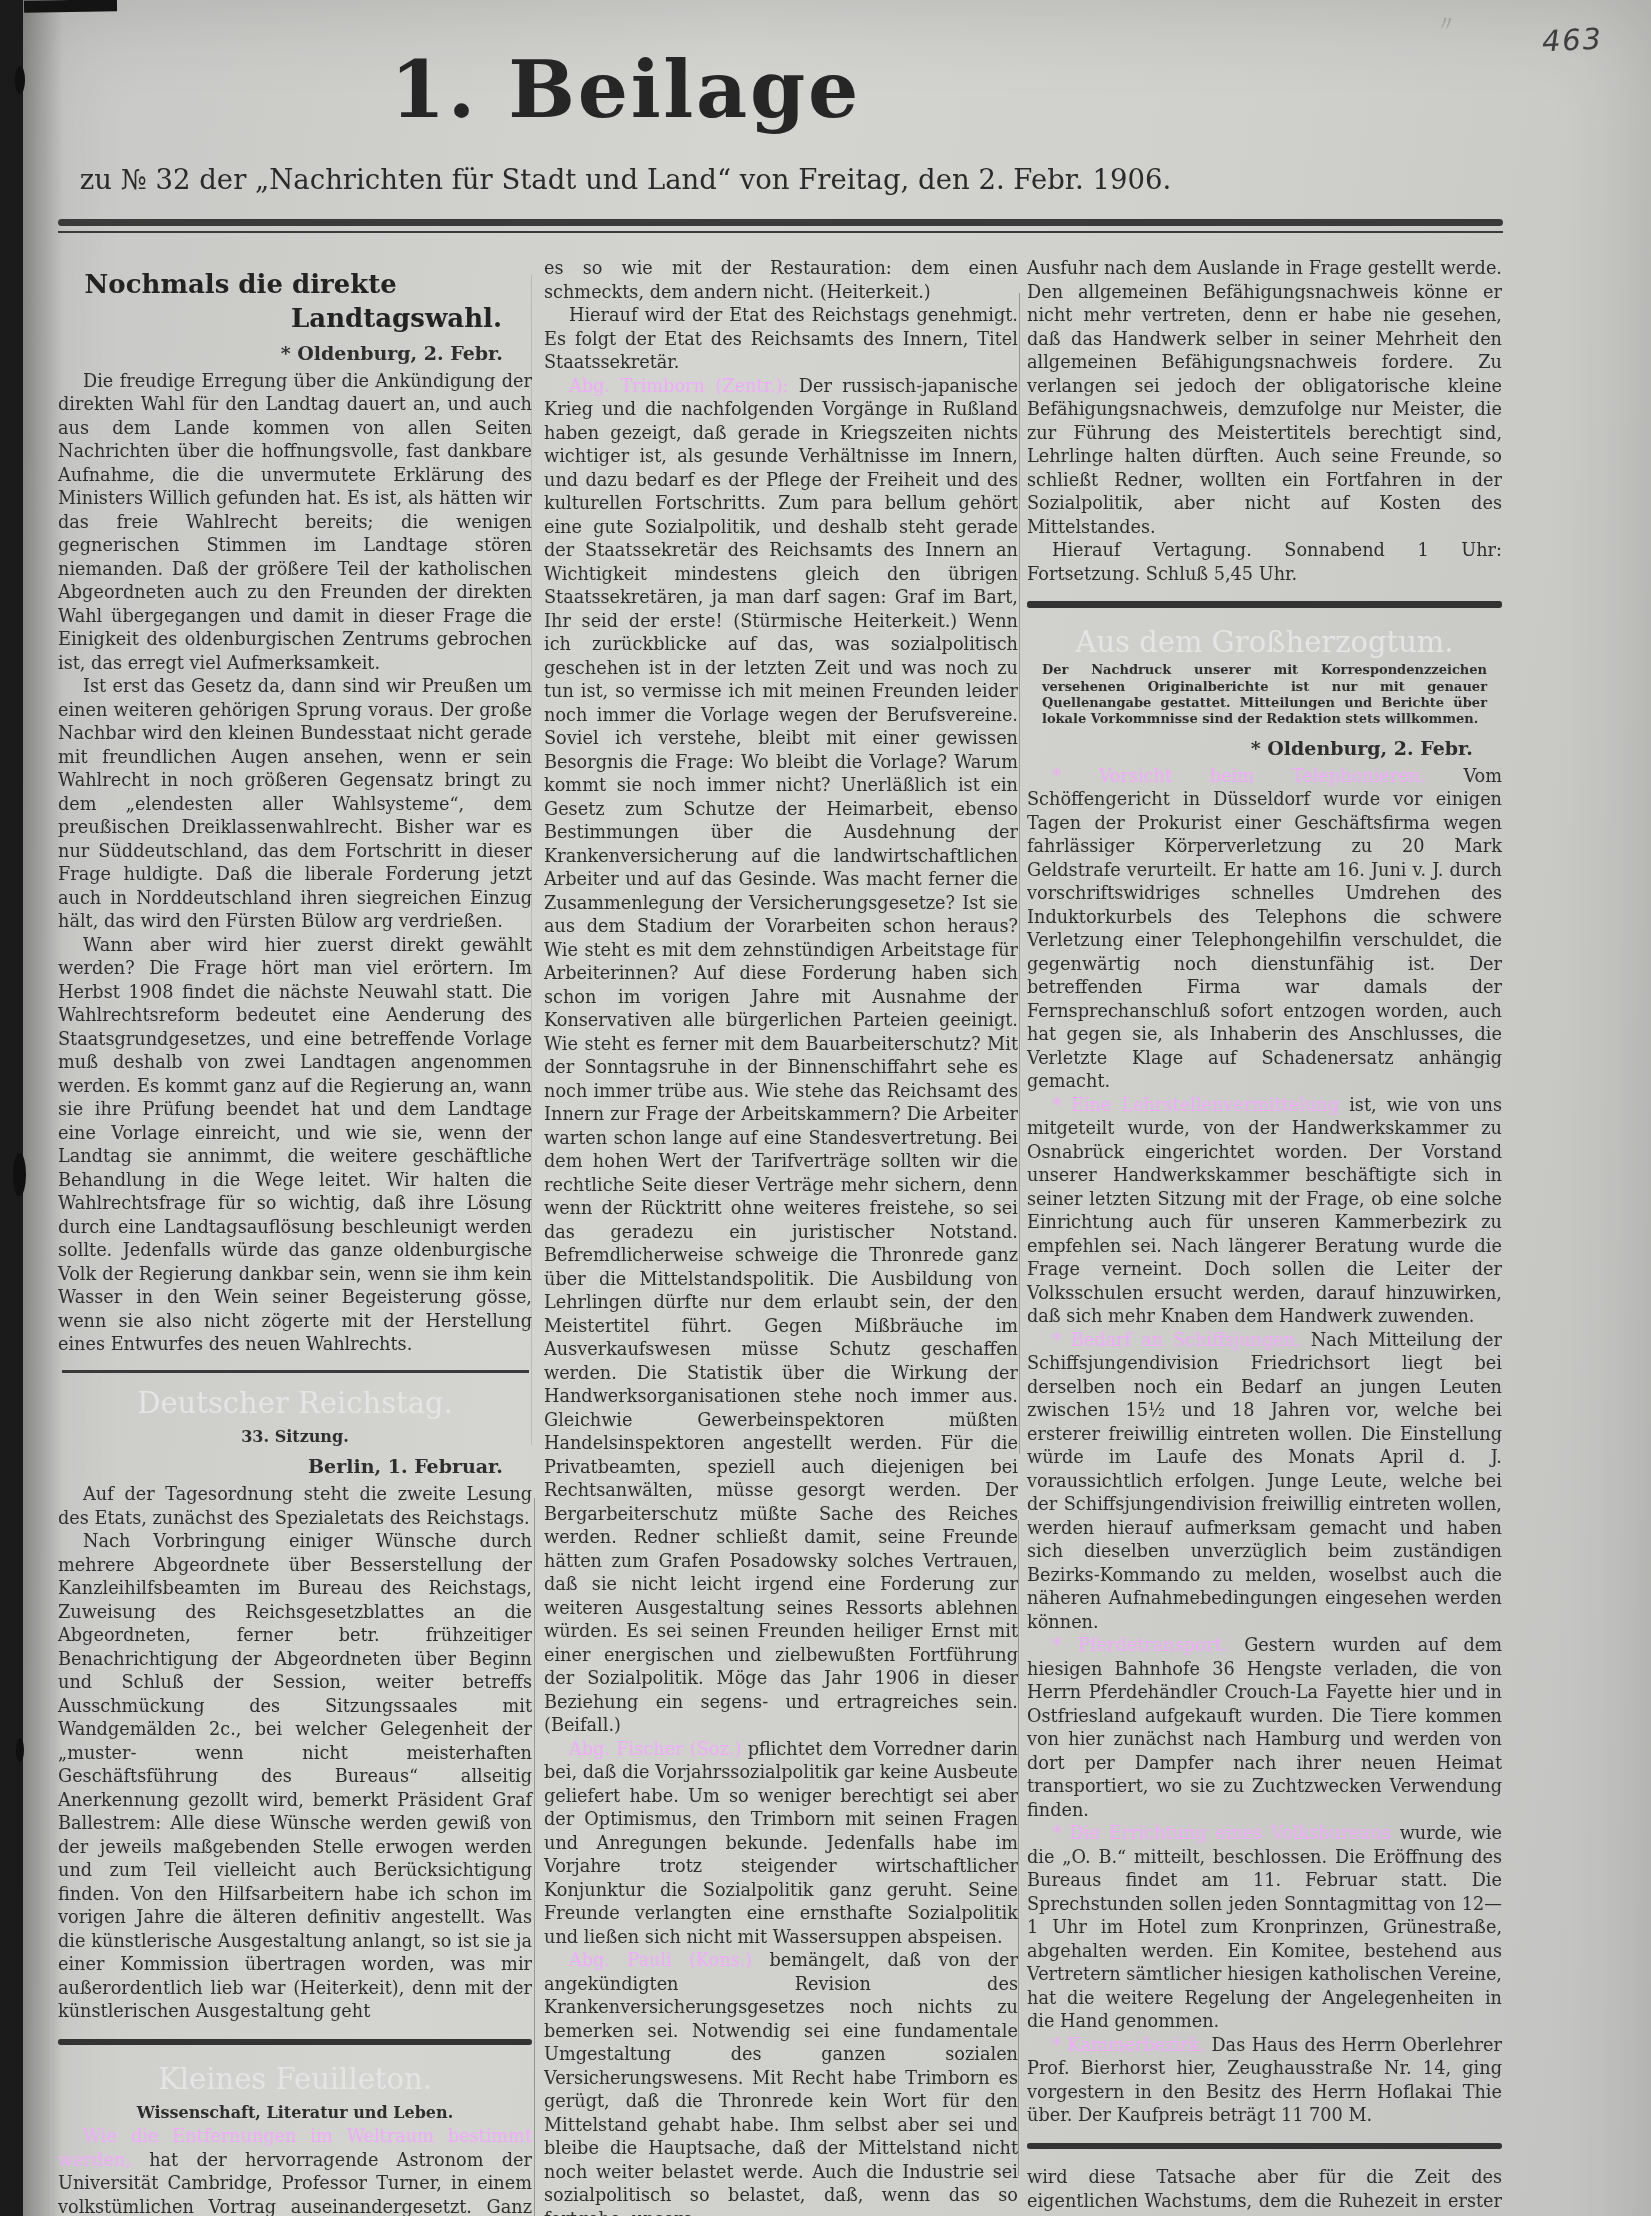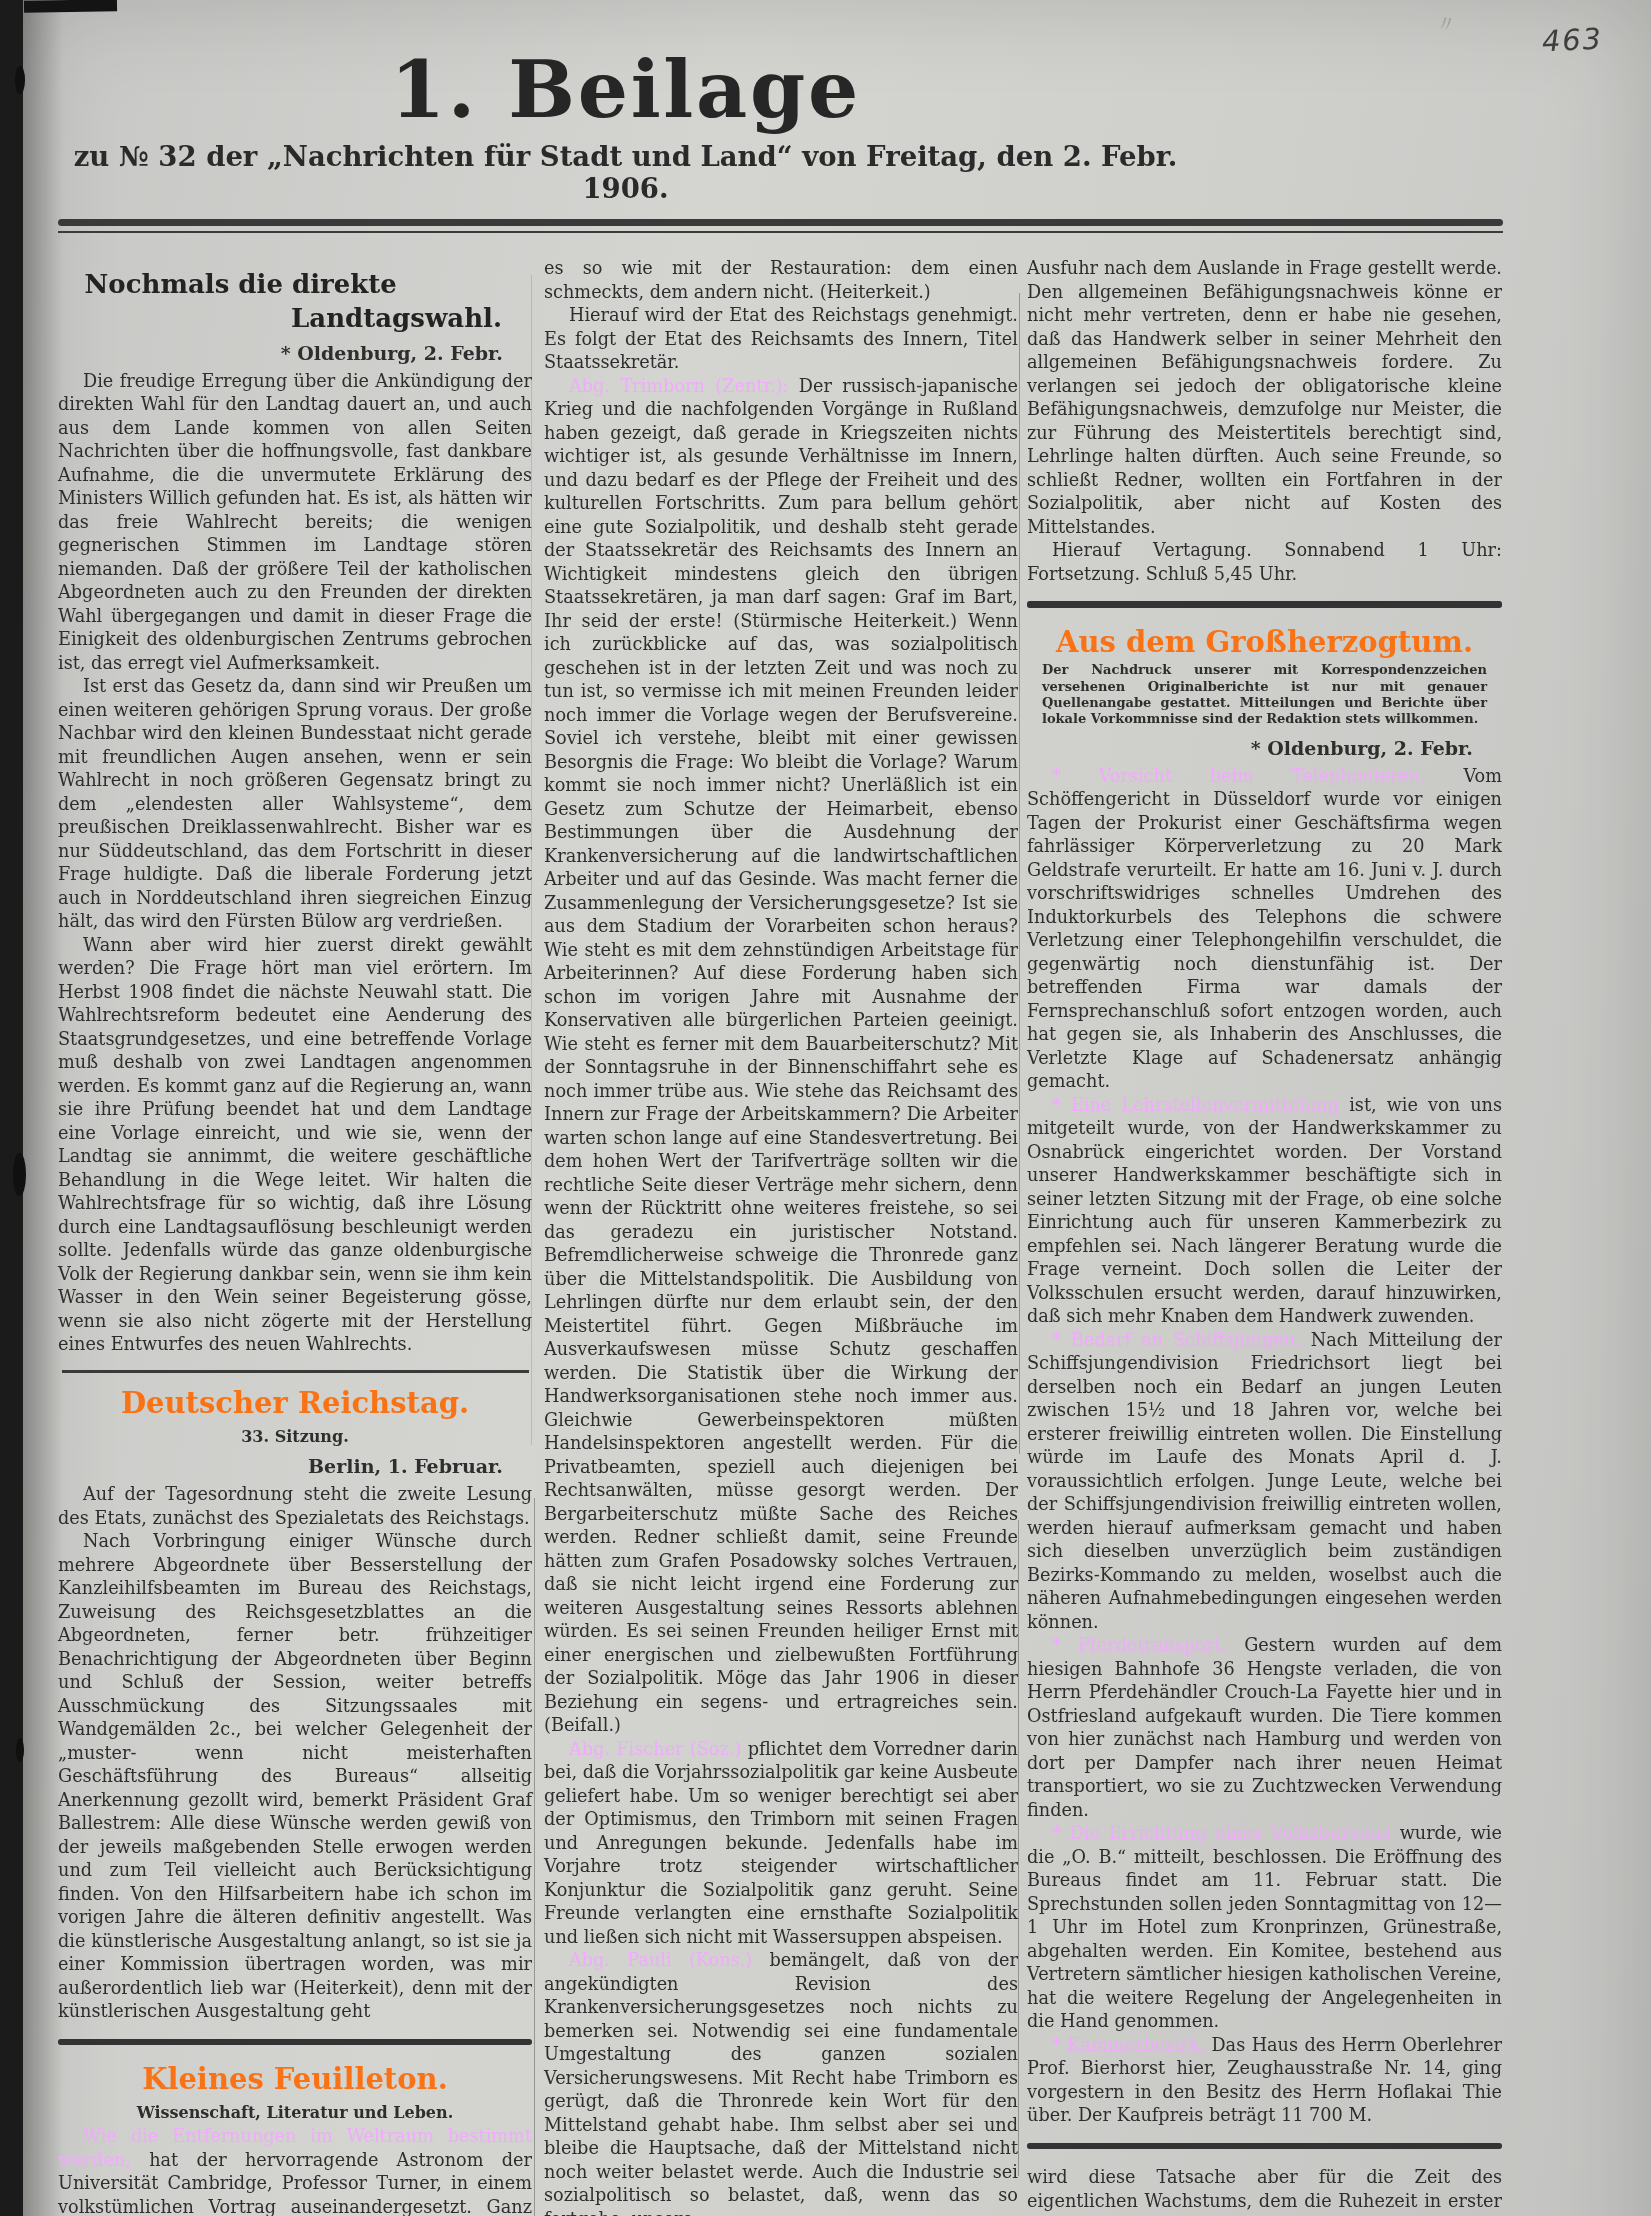--- a/index.html
+++ b/index.html
@@ -13,35 +13,35 @@
          background:linear-gradient(90deg,rgba(0,0,0,.28),rgba(0,0,0,0));}
   .blob{position:absolute;background:#101010;border-radius:50%;}
   .corner-mark{position:absolute;left:24px;top:0;width:93px;height:11.5px;background:#141414;
          transform:rotate(-1deg);}
   .page-number{position:absolute;left:1542px;top:23px;font-family:"DejaVu Sans",sans-serif;
          font-style:italic;font-size:29px;color:#3e3e3e;transform:rotate(-3deg);letter-spacing:1.8px;}
   .scribble{position:absolute;left:1434px;top:8px;font-size:24px;color:#6a6a6a;opacity:.35;
          transform:rotate(8deg);font-family:"DejaVu Sans",sans-serif;}
   .masthead{position:absolute;top:50px;left:58px;width:1135px;text-align:center;}
   .masthead .title{font-size:79px;font-weight:bold;line-height:1;color:#262626;letter-spacing:2.7px;}
-  .masthead .subtitle{font-size:27.5px;font-weight:bold;margin-top:11px;color:#2a2a2a;}
+  .masthead .subtitle{font-size:27.5px;font-weight:normal;margin-top:34px;color:#2a2a2a;}
   .mast-rule1{position:absolute;left:58px;width:1445px;top:219px;height:6.6px;background:#3a3a3a;border-radius:3.5px;}
   .mast-rule2{position:absolute;left:58px;width:1445px;top:231px;height:2.2px;background:#3a3a3a;}
   .col{position:absolute;top:257px;width:474px;}
   .col p{font-size:17.7px;line-height:23.5px;text-align:justify;text-indent:25px;margin:0;
          hyphens:auto;-webkit-hyphens:auto;}
   .col p.noindent{text-indent:0;}
   .headline{margin:11.5px 0 1.8px;}
   .headline .l1{display:block;font-size:26px;font-weight:bold;padding-left:26.6px;color:#232323;}
   .headline .l2{display:block;font-size:26px;font-weight:bold;text-align:right;padding-right:30px;
          margin-top:4.4px;color:#232323;}
   .dateline{text-align:right;font-size:19px;font-weight:bold;padding-right:29px;margin:8.9px 0 6.2px;}
   .rule{height:2.7px;background:#3a3a3a;margin:13.3px 3.5px;}
   .thickrule{height:6.6px;background:#333;margin:15px 0 17px;border-radius:2.7px;}
-  .hcenter{text-align:center;font-weight:bold;color:#f97316;}
+  .hcenter{text-align:center;font-weight:normal;color:#e5e5e5;}
   .hcenter.lg{font-size:29px;margin:2.7px 0 1.8px;}
   .subcenter{text-align:center;font-weight:bold;font-size:16px;margin:7px 0 2.7px;}
   .notice{font-size:13px;line-height:16.4px;font-weight:bold;text-align:justify;padding:0 15px;
          margin:3.5px 0 7px;}
   .col strong{font-weight:normal;color:#f0abfc;}
   .vsep{position:absolute;width:1.3px;background:#4a4a4a;}
 </style>
 </head>
 <body>
 

